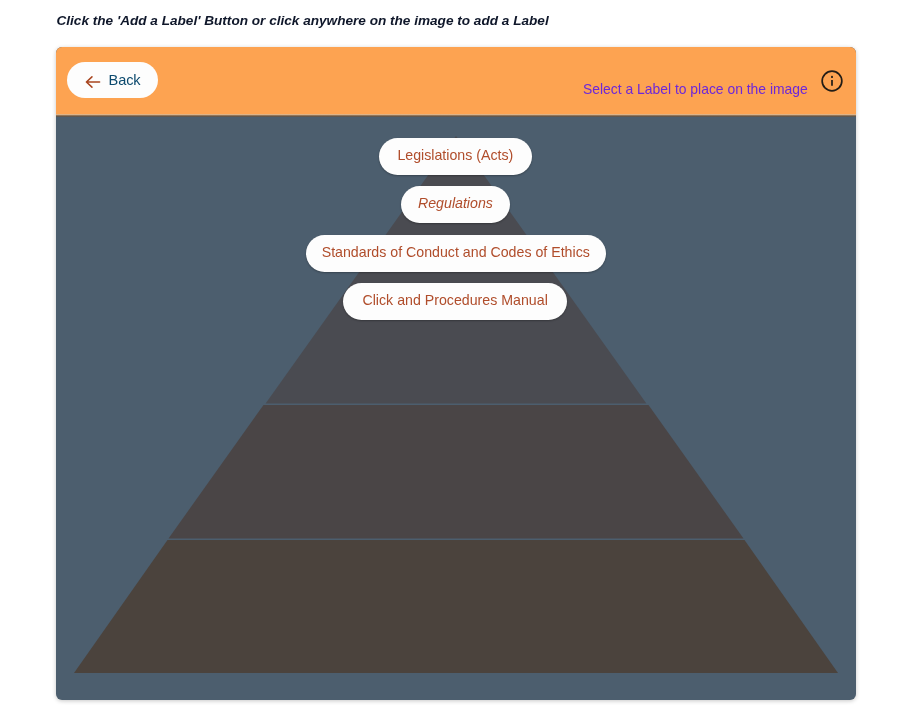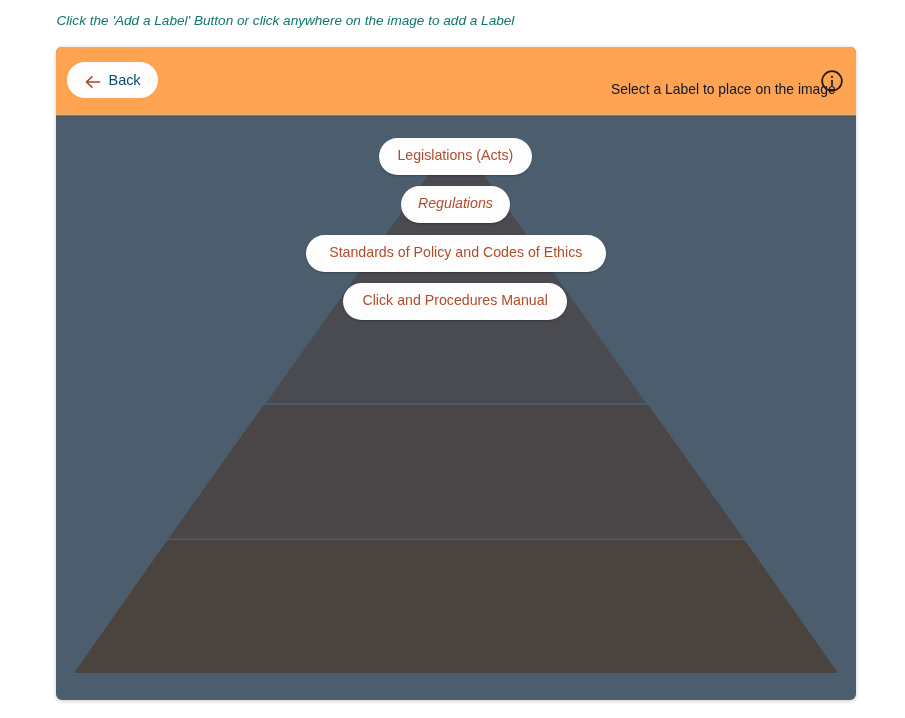--- a/index.html
+++ b/index.html
@@ -3,41 +3,41 @@
 <meta charset="utf-8">
 <title>Add a Label</title>
 <style>
   html,body{margin:0;padding:0;}
   body{width:905px;height:718px;background:#ffffff;
        font-family:"Liberation Sans",sans-serif;overflow:hidden;
        -webkit-font-smoothing:antialiased;}
 
   
   .instruction{position:absolute;left:56.5px;top:13px;font-size:13.6px;
-               font-style:italic;color:#0f766e;line-height:16px;white-space:nowrap;}
+               font-style:italic;color:#0f172a;line-height:16px;white-space:nowrap;font-weight:bold;}
 
   
   .card{position:absolute;left:55.5px;top:47px;width:800px;height:653px;
         border-radius:6px;background:#4c5e6e;overflow:hidden;
         box-shadow:0 1px 4px rgba(0,0,0,.22);}
 
   
   .header{position:relative;height:67px;background:#fda351;z-index:2;}
   .header-edge{position:absolute;left:0;top:67px;width:800px;height:3px;z-index:3;
                background:linear-gradient(to bottom,#eec394 0%,#d3a87e 28%,
                           #6b5a47 62%,#5c5550 100%);}
 
   .back-btn{position:absolute;left:11px;top:15px;width:91px;height:36px;
             border-radius:18px;background:#fdfdfd;display:flex;align-items:center;
             box-sizing:border-box;padding-left:17px;cursor:pointer;}
   .back-arrow{width:18px;height:18px;flex:none;display:block;margin-right:7px;position:relative;top:1.5px;}
   .back-label{color:#0c4a6e;font-size:14.6px;line-height:1;letter-spacing:-0.1px;}
 
   .header-note{position:absolute;left:527.5px;top:36px;font-size:13.9px;
-               color:#0f172a;line-height:1;white-space:nowrap;margin-left:28px;}
+               color:#6d28d9;line-height:1;white-space:nowrap;}
   .info-icon{position:absolute;left:765.7px;top:23.2px;width:22px;height:22px;
              display:block;cursor:pointer;}
 
   
   .stage{position:absolute;left:0;top:67px;width:640px;height:586px;}
   .pyramid{position:absolute;left:0;top:0;}
 
   
   .label{position:absolute;background:#fdfdfd;border-radius:20px;height:37px;
          display:flex;align-items:center;justify-content:center;line-height:1;
@@ -82,21 +82,21 @@
         </g>
     </svg>
     <div>
         <div class="label" style="left: 323.6px; top: 24px; width: 152.5px;">
           <span>Legislations (Acts)</span>
         </div>
         <div class="label" style="left: 345.2px; top: 72px; width: 109.5px; font-style: italic;">
           <span>Regulations</span>
         </div>
         <div class="label" style="left: 250px; top: 121px; width: 300.5px;">
-          <span>Standards of Policy and Codes of Ethics</span>
+          <span>Standards of Conduct and Codes of Ethics</span>
         </div>
         <div class="label" style="left: 287.4px; top: 169px; width: 224.5px;">
           <span>Click and Procedures Manual</span>
         </div>
       </div>
   </div>
 
 </div>
 
 </body></html>

